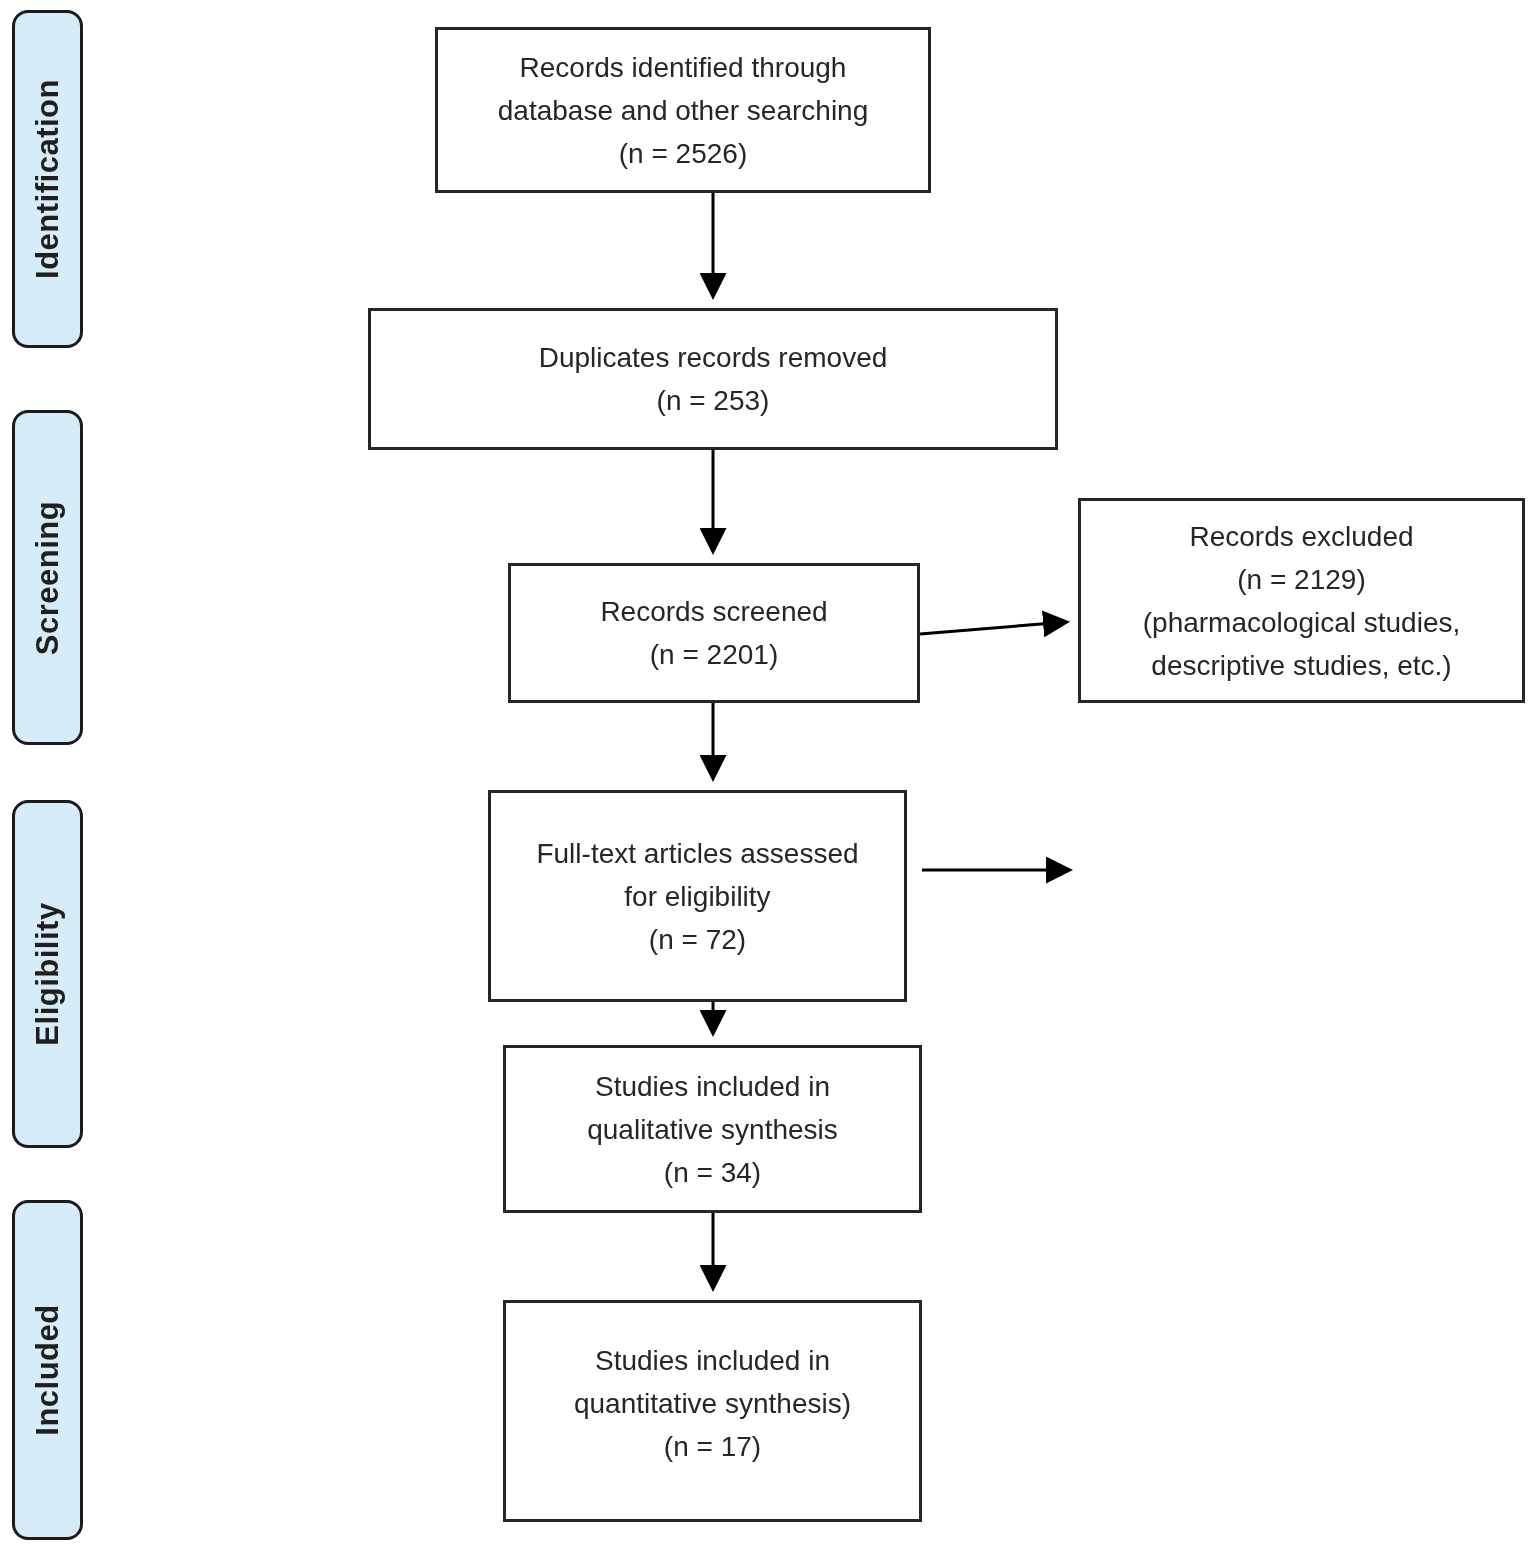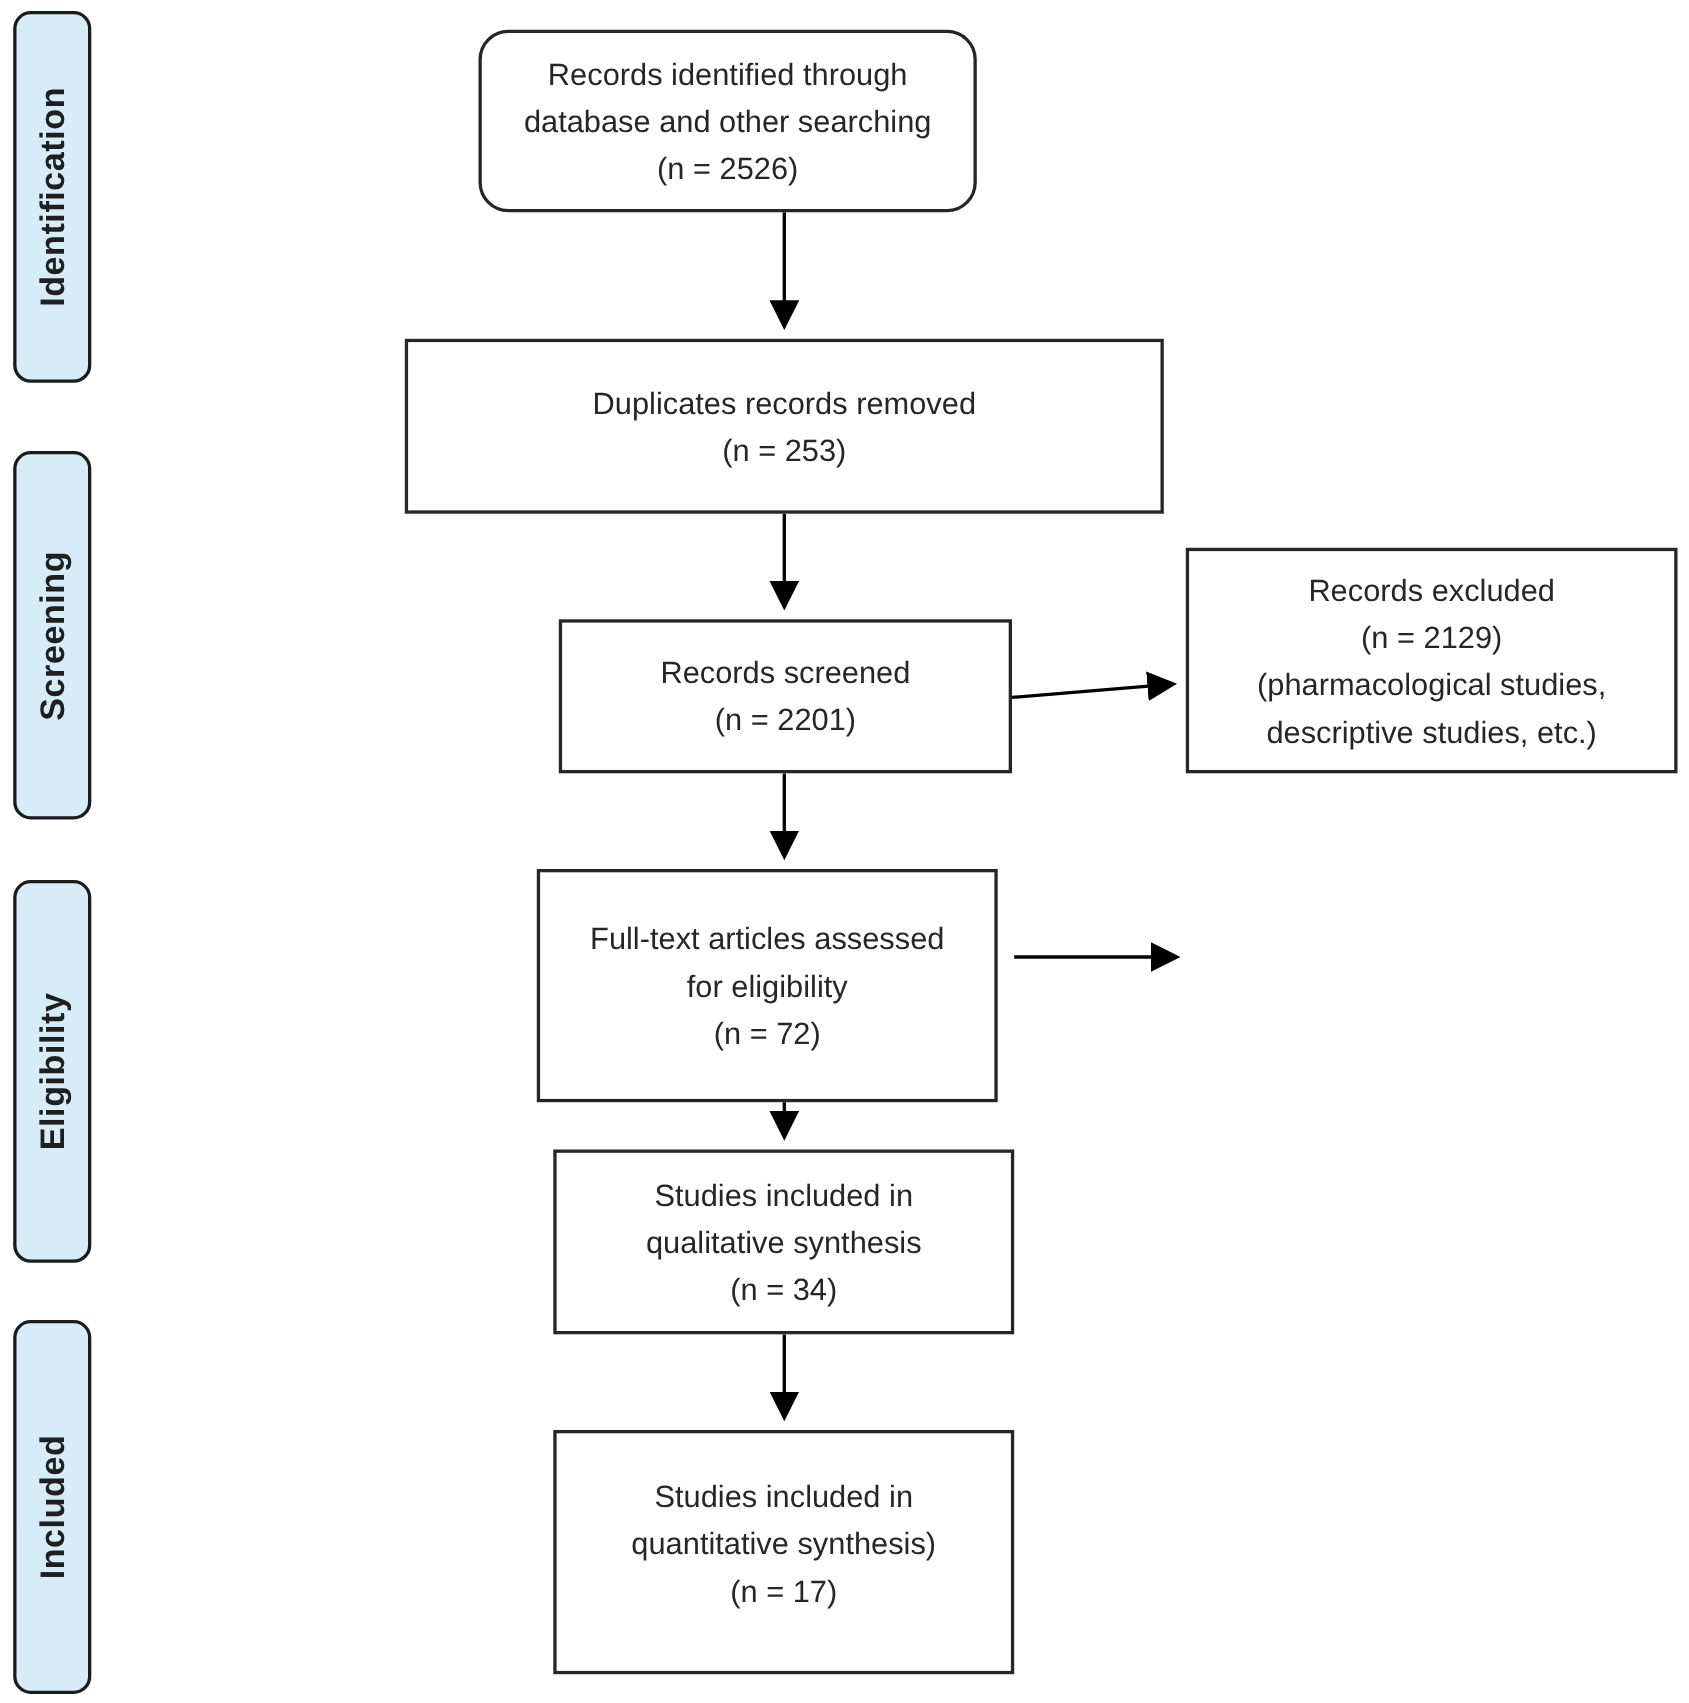--- a/index.html
+++ b/index.html
@@ -93,27 +93,27 @@
     </defs>
     <line x1="713" y1="193" x2="713" y2="296" stroke="#000" stroke-width="3" marker-end="url(#arrowhead)"></line>
     <line x1="713" y1="450" x2="713" y2="551" stroke="#000" stroke-width="3" marker-end="url(#arrowhead)"></line>
     <line x1="920" y1="634" x2="1066" y2="622" stroke="#000" stroke-width="3" marker-end="url(#arrowhead)"></line>
     <line x1="713" y1="703" x2="713" y2="778" stroke="#000" stroke-width="3" marker-end="url(#arrowhead)"></line>
     <line x1="922" y1="870" x2="1069" y2="870" stroke="#000" stroke-width="3" marker-end="url(#arrowhead)"></line>
     <line x1="713" y1="955" x2="713" y2="1033" stroke="#000" stroke-width="3" marker-end="url(#arrowhead)"></line>
     <line x1="713" y1="1213" x2="713" y2="1288" stroke="#000" stroke-width="3" marker-end="url(#arrowhead)"></line>
   </svg>
 
-  <div class="flowbox" style="left:435px;top:27px;width:453px;height:166px;border-radius:27px;">
+  <div class="flowbox" style="left:435px;top:27px;width:496px;height:166px;">
     <div class="box-text">Records identified through
 database and other searching
 (n = 2526)</div>
   </div>
 
-  <div class="flowbox" style="left:368px;top:308px;width:690px;height:159px;">
+  <div class="flowbox" style="left:368px;top:308px;width:690px;height:142px;">
     <div class="box-text">Duplicates records removed
 (n = 253)</div>
   </div>
 
   <div class="flowbox" style="left:508px;top:563px;width:412px;height:140px;">
     <div class="box-text">Records screened
 (n = 2201)</div>
   </div>
 
   <div class="flowbox" style="left:1078px;top:498px;width:447px;height:205px;">

